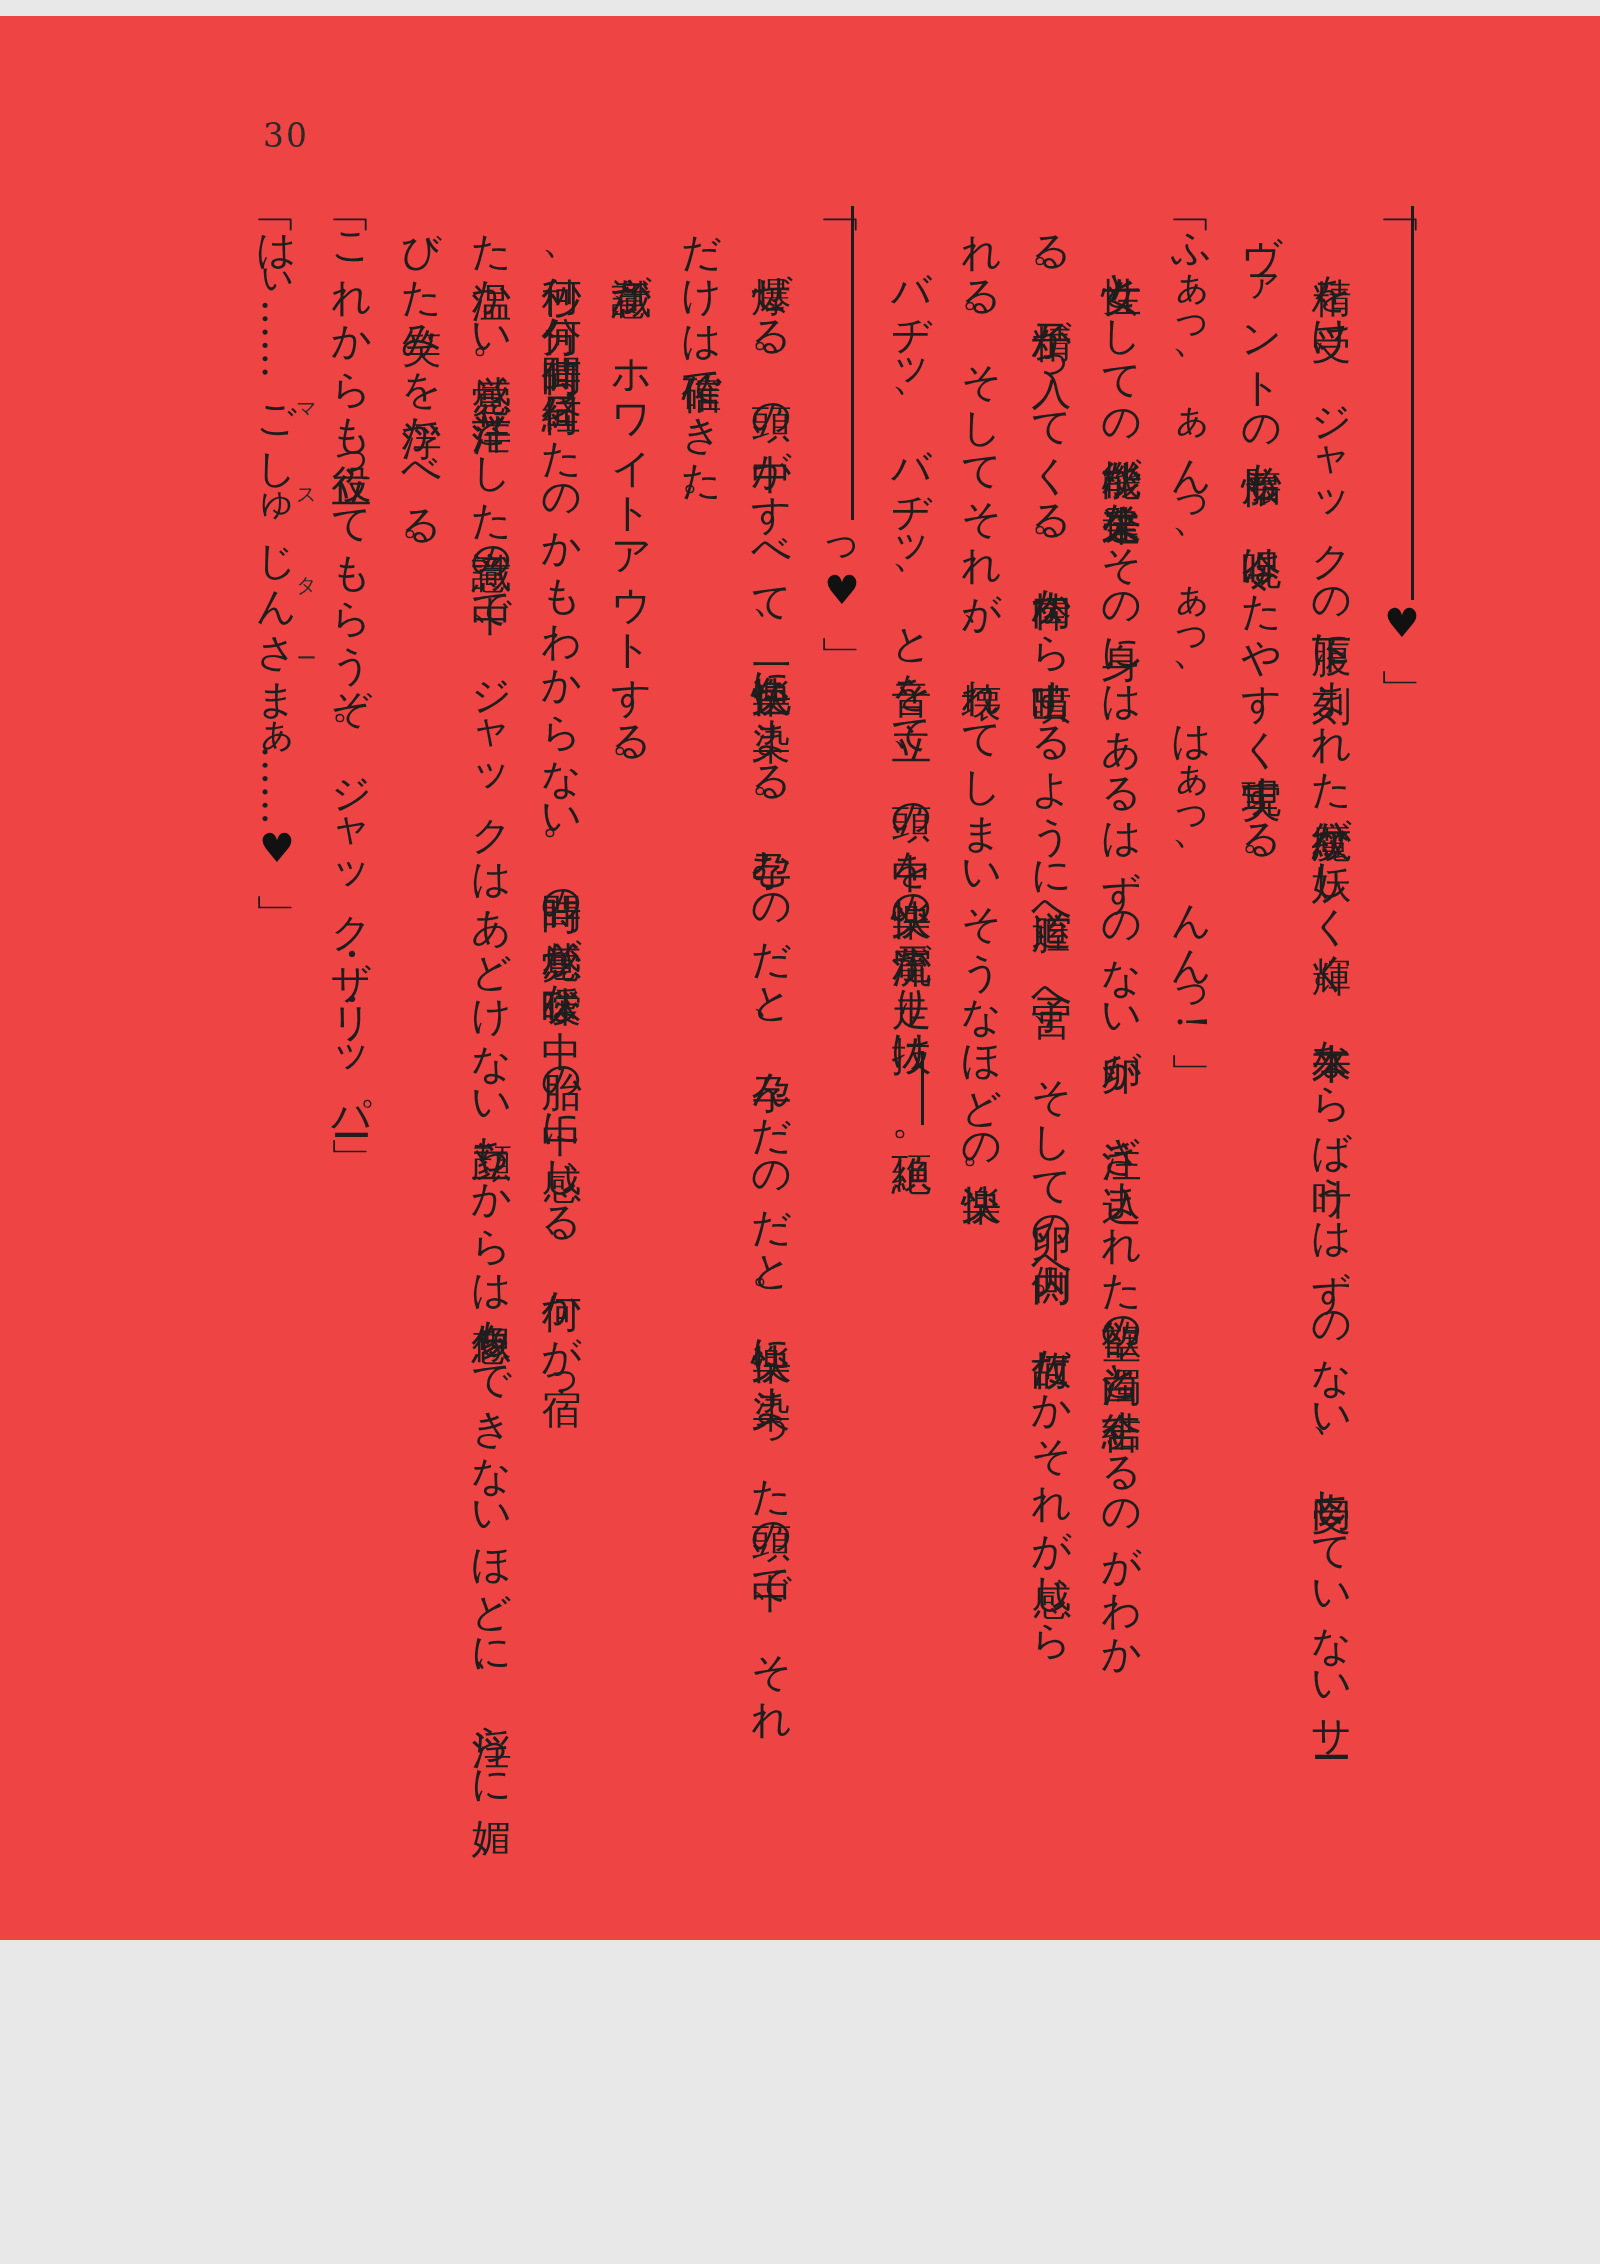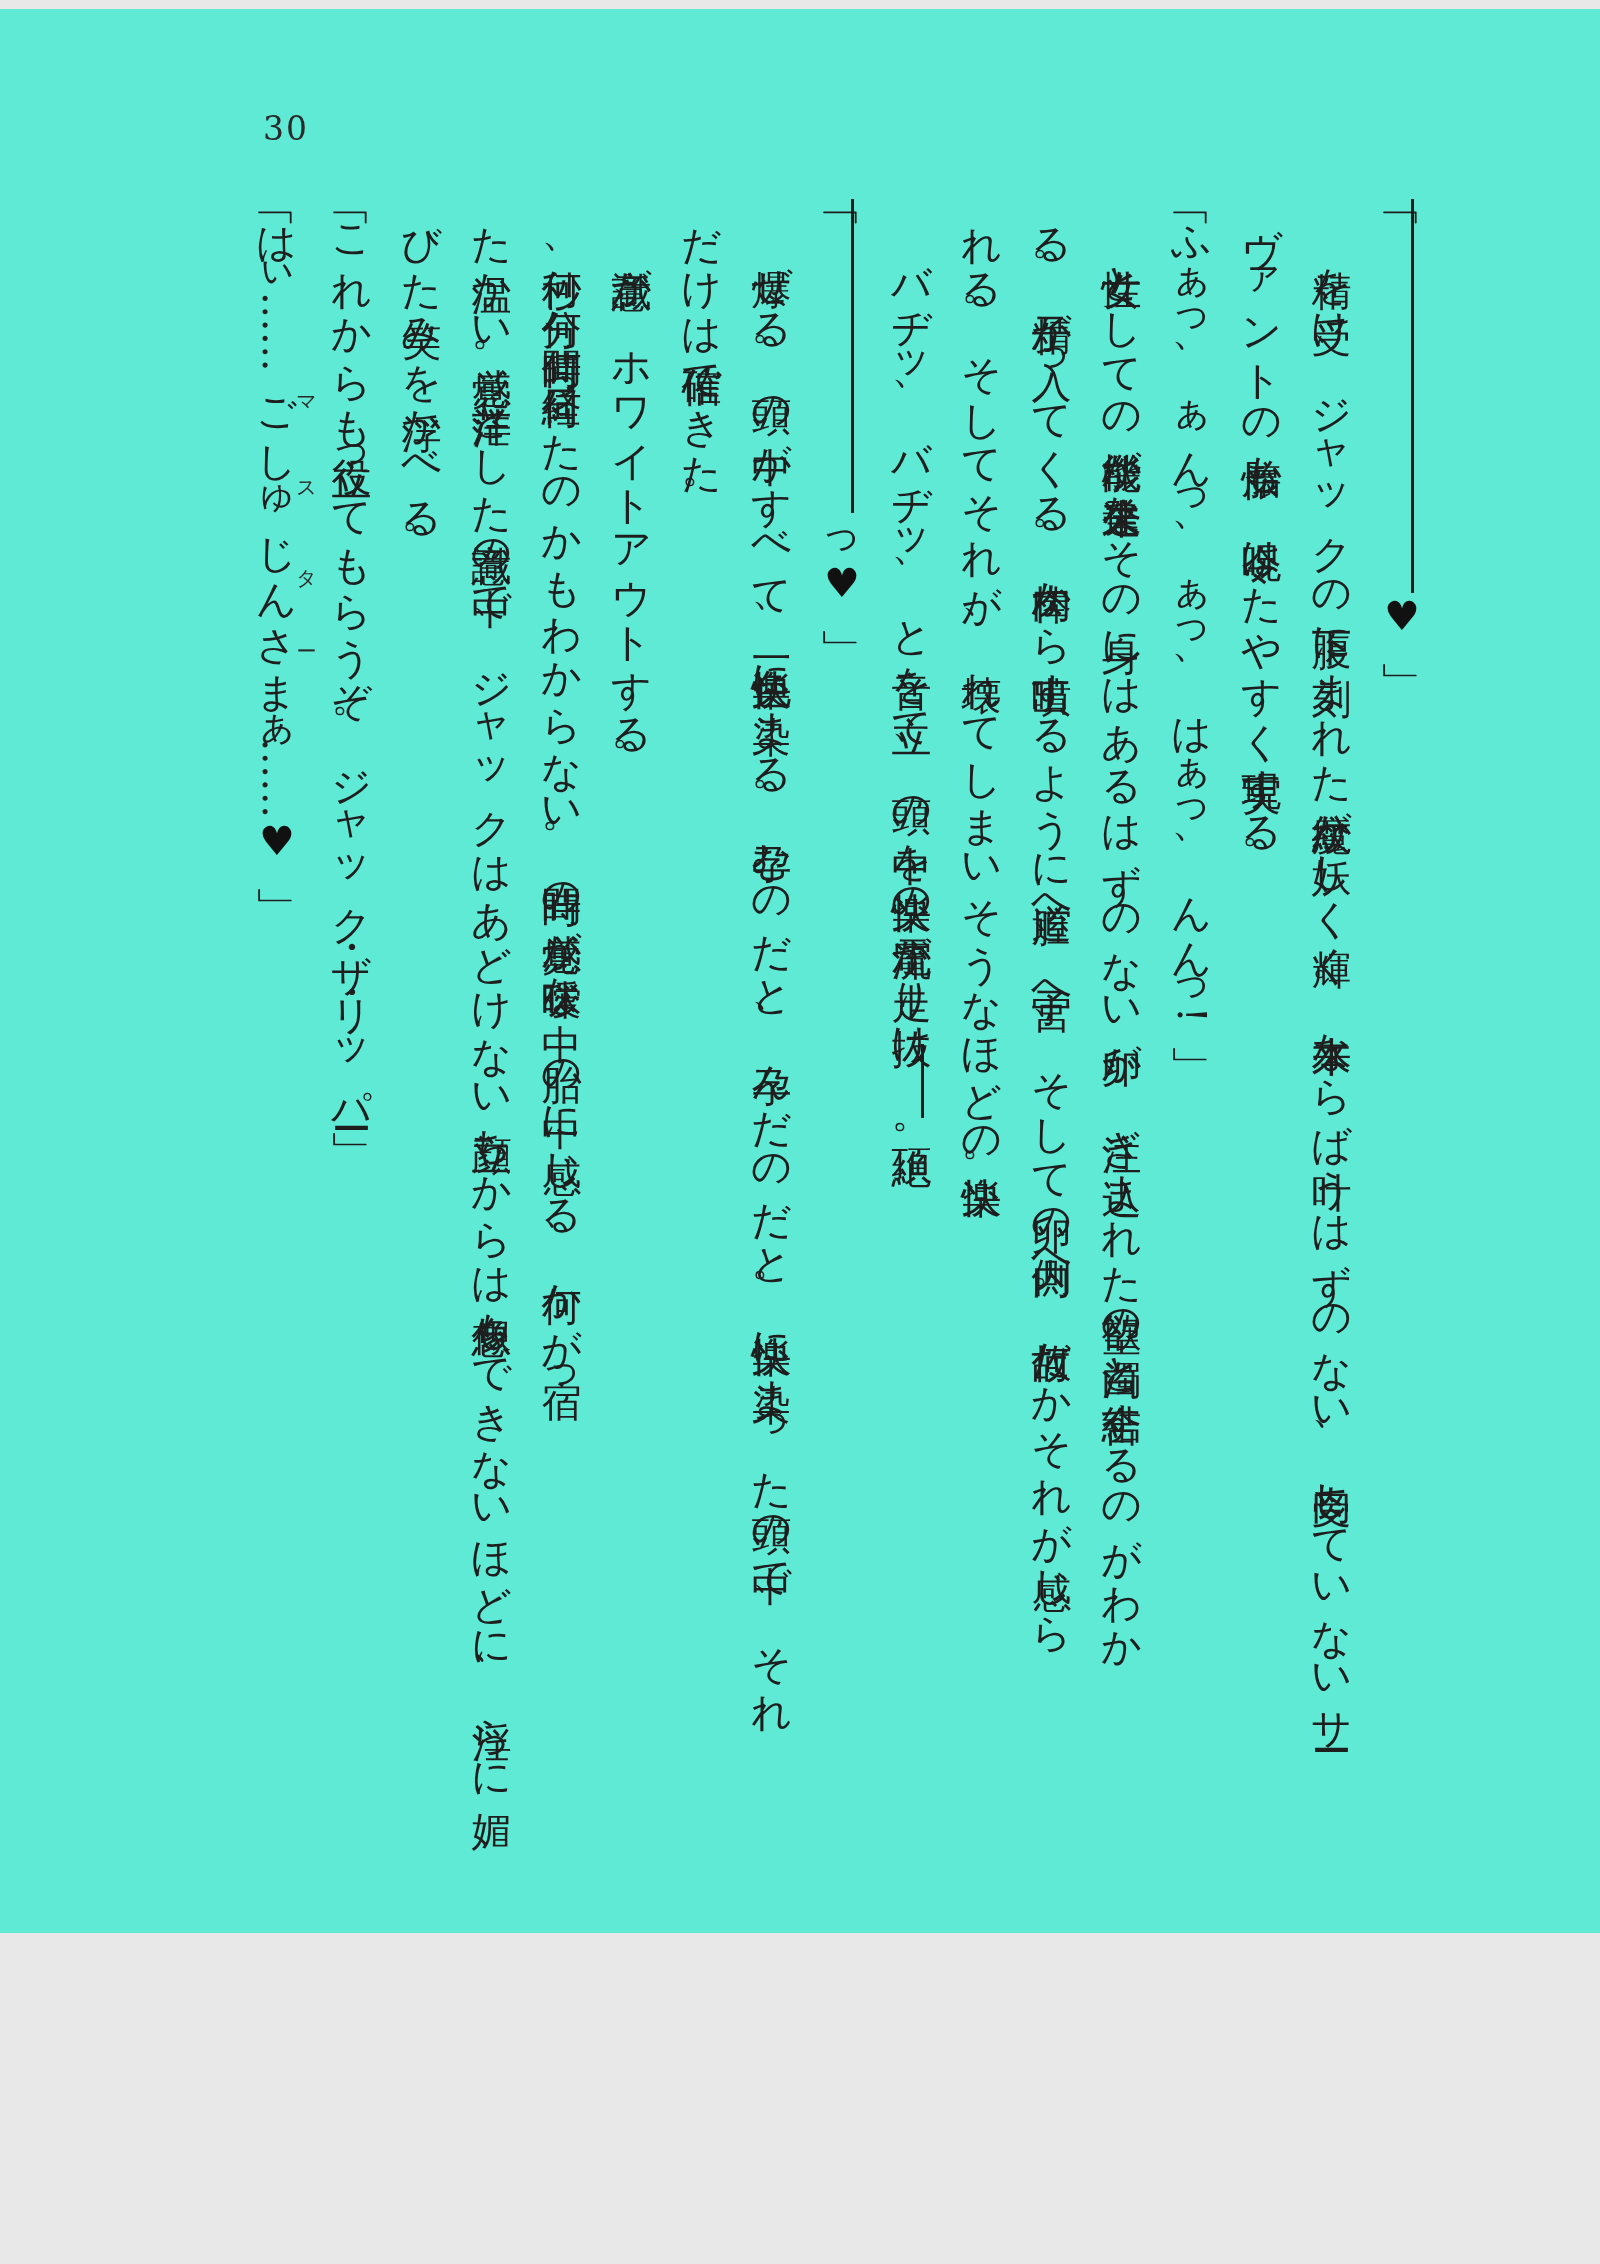--- a/index.html
+++ b/index.html
@@ -1,22 +1,22 @@
 <!DOCTYPE html>
 <html lang="ja"><head>
 <meta charset="utf-8">
 <title>Document</title>
 <style>
   html,body{margin:0;padding:0;}
   body{background:#e8e8e8;}
   .page{
     position:relative;
     width:1600px;height:1924px;
-    margin:9px auto;
-    background:#5eead4;
+    margin:16px auto;
+    background:#ef4444;
     overflow:hidden;
     font-family:"DejaVu Serif","Liberation Serif",serif;
     color:#1e1e1e;
   }
   .page-number{
     position:absolute;
     left:263px;top:100px;
     font-size:33px;
     letter-spacing:2px;
     color:#2a2a2a;

